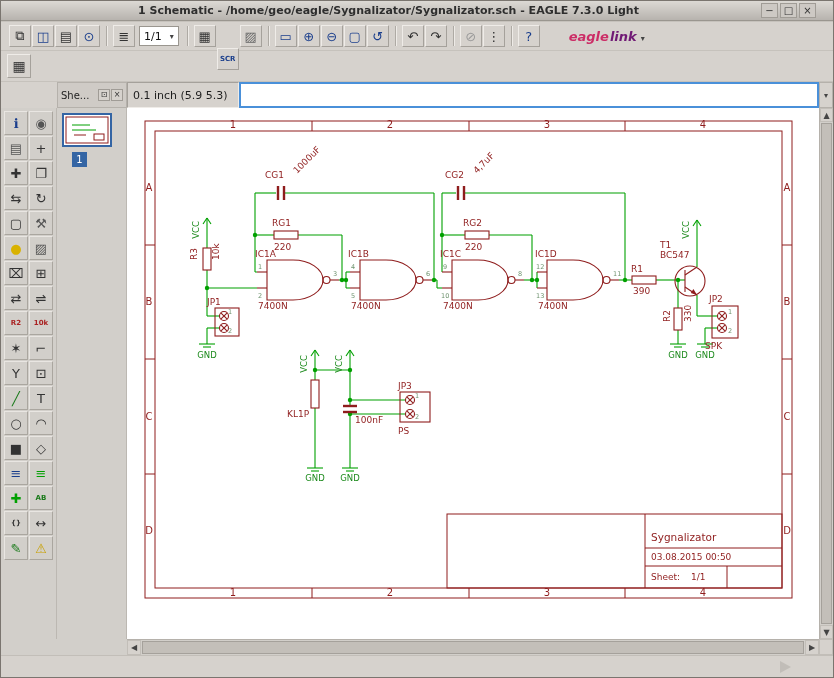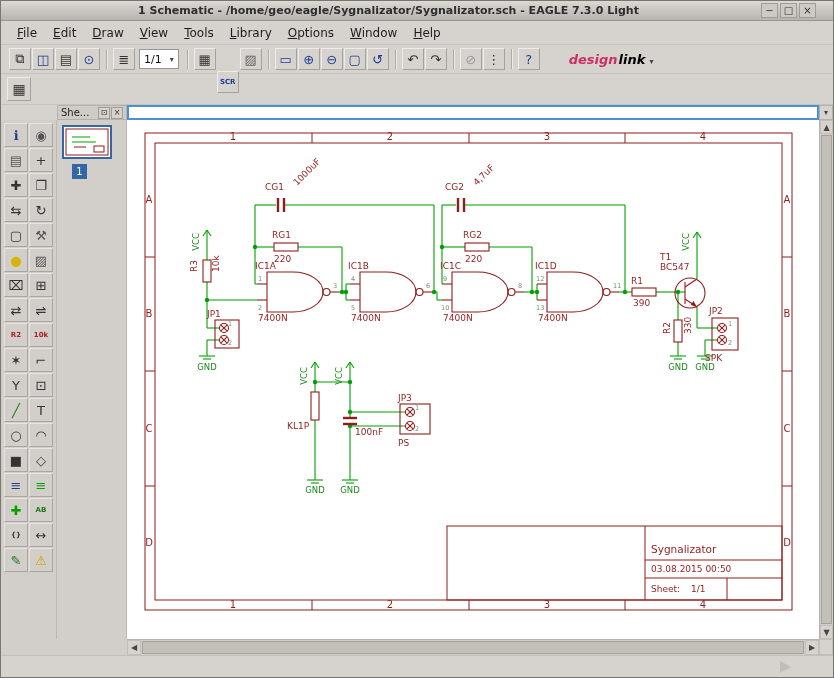--- a/index.html
+++ b/index.html
@@ -19,29 +19,29 @@
 
   
   .toolbar { height:30px; display:flex; align-items:center; padding-left:8px; border-top:1px solid #c6c2bc; border-bottom:1px solid #c6c2bc; }
   .tb-btn { width:22px; height:22px; display:inline-flex; align-items:center; justify-content:center; font-size:13px; border:1px solid; border-color:#efece8 #a5a19b #a5a19b #efece8; background:#d6d2cd; margin-right:1px; }
   .tb-btn.small { font-size:7px; font-weight:bold; letter-spacing:0; }
   .tb-sep { width:2px; height:20px; border-left:1px solid #aeaaa4; border-right:1px solid #eeebe7; margin:0 5px; }
   .tb-combo { height:20px; display:inline-flex; align-items:center; border:1px solid #9a968f; background:#fff; font-size:11px; padding:0 4px; margin:0 3px; color:#111; }
   .tb-combo .arr, .brand .arr, .cmd-dd { font-size:8px; color:#444; }
   .tb-combo .arr { margin-left:8px; }
   .brand { margin-left:28px; display:inline-flex; align-items:baseline; font-size:13px; font-weight:bold; font-style:italic; }
-  .bd { color:#cc2d66; } .bl { color:#000000; margin-left:1px; }
+  .bd { color:#cc2d66; } .bl { color:#701a75; margin-left:1px; }
   .brand .arr { margin-left:4px; font-style:normal; }
 
   
   .subrow { height:31px; display:flex; align-items:center; padding-left:6px; border-bottom:1px solid #c6c2bc; }
   .grid-btn { width:24px; height:24px; display:flex; align-items:center; justify-content:center; font-size:14px; color:#333; border:1px solid; border-color:#efece8 #a5a19b #a5a19b #efece8; background:#d6d2cd; }
 
   
-  .cmdrow { height:15px; display:flex; align-items:stretch; background:#d6d2cd; }
+  .cmdrow { height:26px; display:flex; align-items:stretch; background:#d6d2cd; }
   .cmd-spacer { width:56px; }
   .sheets-header { width:70px; display:flex; align-items:center; font-size:10px; color:#222; padding:0 3px; border:1px solid #b5b1ab; background:#cfcbc6; }
   .sh-title { flex:1; }
   .sh-btn { width:12px; height:12px; font-size:8px; line-height:10px; text-align:center; border:1px solid #a09c96; margin-left:1px; background:#d6d2cd; color:#333; }
   .coord-box { width:112px; font-size:11px; display:flex; align-items:center; padding:0 5px; border:1px solid; border-color:#a5a19b #efece8 #efece8 #a5a19b; background:#d6d2cd; color:#1e1e1e; white-space:nowrap; }
   .cmd-input { flex:1; border:2px solid #4a90d9; background:#fff; font-size:12px; padding:0 4px; font-family:"DejaVu Sans",sans-serif; outline:none; }
   .cmd-dd { width:14px; display:flex; align-items:center; justify-content:center; border:1px solid #b5b1ab; background:#d6d2cd; }
 
   
   .main { flex:1; display:flex; min-height:0; }
@@ -88,31 +88,20 @@
 
 <div class="window">
 
   <div class="titlebar">
     <div class="tb-title">1 Schematic - /home/geo/eagle/Sygnalizator/Sygnalizator.sch - EAGLE 7.3.0 Light</div>
     <div class="win-btn">−</div>
     <div class="win-btn">□</div>
     <div class="win-btn">×</div>
   </div>
 
-  <div class="menubar">
-      <span class="menu-item">File</span>
-      <span class="menu-item">Edit</span>
-      <span class="menu-item">Draw</span>
-      <span class="menu-item">View</span>
-      <span class="menu-item">Tools</span>
-      <span class="menu-item">Library</span>
-      <span class="menu-item">Options</span>
-      <span class="menu-item">Window</span>
-      <span class="menu-item">Help</span>
-    </div>
 
   <div class="toolbar" id="toolbar-items">
       <span class="tb-btn" style="color: rgb(51, 51, 51);">⧉</span>
       <span class="tb-btn" style="color: rgb(26, 62, 140);">◫</span>
       <span class="tb-btn" style="color: rgb(51, 51, 51);">▤</span>
       <span class="tb-btn" style="color: rgb(26, 62, 140);">⊙</span>
       <span class="tb-sep"></span>
       <span class="tb-btn" style="color: rgb(51, 51, 51);">≣</span>
       <span class="tb-combo">
         <span>1/1</span>
@@ -130,37 +119,38 @@
       <span class="tb-btn" style="color: rgb(26, 62, 140);">↺</span>
       <span class="tb-sep"></span>
       <span class="tb-btn" style="color: rgb(51, 51, 51);">↶</span>
       <span class="tb-btn" style="color: rgb(51, 51, 51);">↷</span>
       <span class="tb-sep"></span>
       <span class="tb-btn" style="color: rgb(153, 153, 153);">⊘</span>
       <span class="tb-btn" style="color: rgb(51, 51, 51);">⋮</span>
       <span class="tb-sep"></span>
       <span class="tb-btn" style="color: rgb(26, 62, 140);">?</span>
       <span class="brand">
-        <span class="bd">design</span>
+        <span class="bd">eagle</span>
         <span class="bl">link</span>
         <span class="arr">▾</span>
       </span>
     </div>
 
   <div class="subrow">
     <div class="grid-btn">▦</div>
   </div>
 
   <div class="cmdrow">
     <div class="cmd-spacer"></div>
     <div class="sheets-header">
       <span class="sh-title">She...</span>
       <span class="sh-btn">⊡</span>
       <span class="sh-btn">×</span>
     </div>
+    <div class="coord-box">0.1 inch (5.9 5.3)</div>
     <input class="cmd-input" value="" style="">
     <div class="cmd-dd">▾</div>
   </div>
 
   <div class="main">
 
     <div class="palette" id="palette">
         <div class="pal-btn" style="color: rgb(26, 62, 140);">ℹ</div>
         <div class="pal-btn" style="color: rgb(85, 85, 85);">◉</div>
         <div class="pal-btn" style="color: rgb(85, 85, 85);">▤</div>

